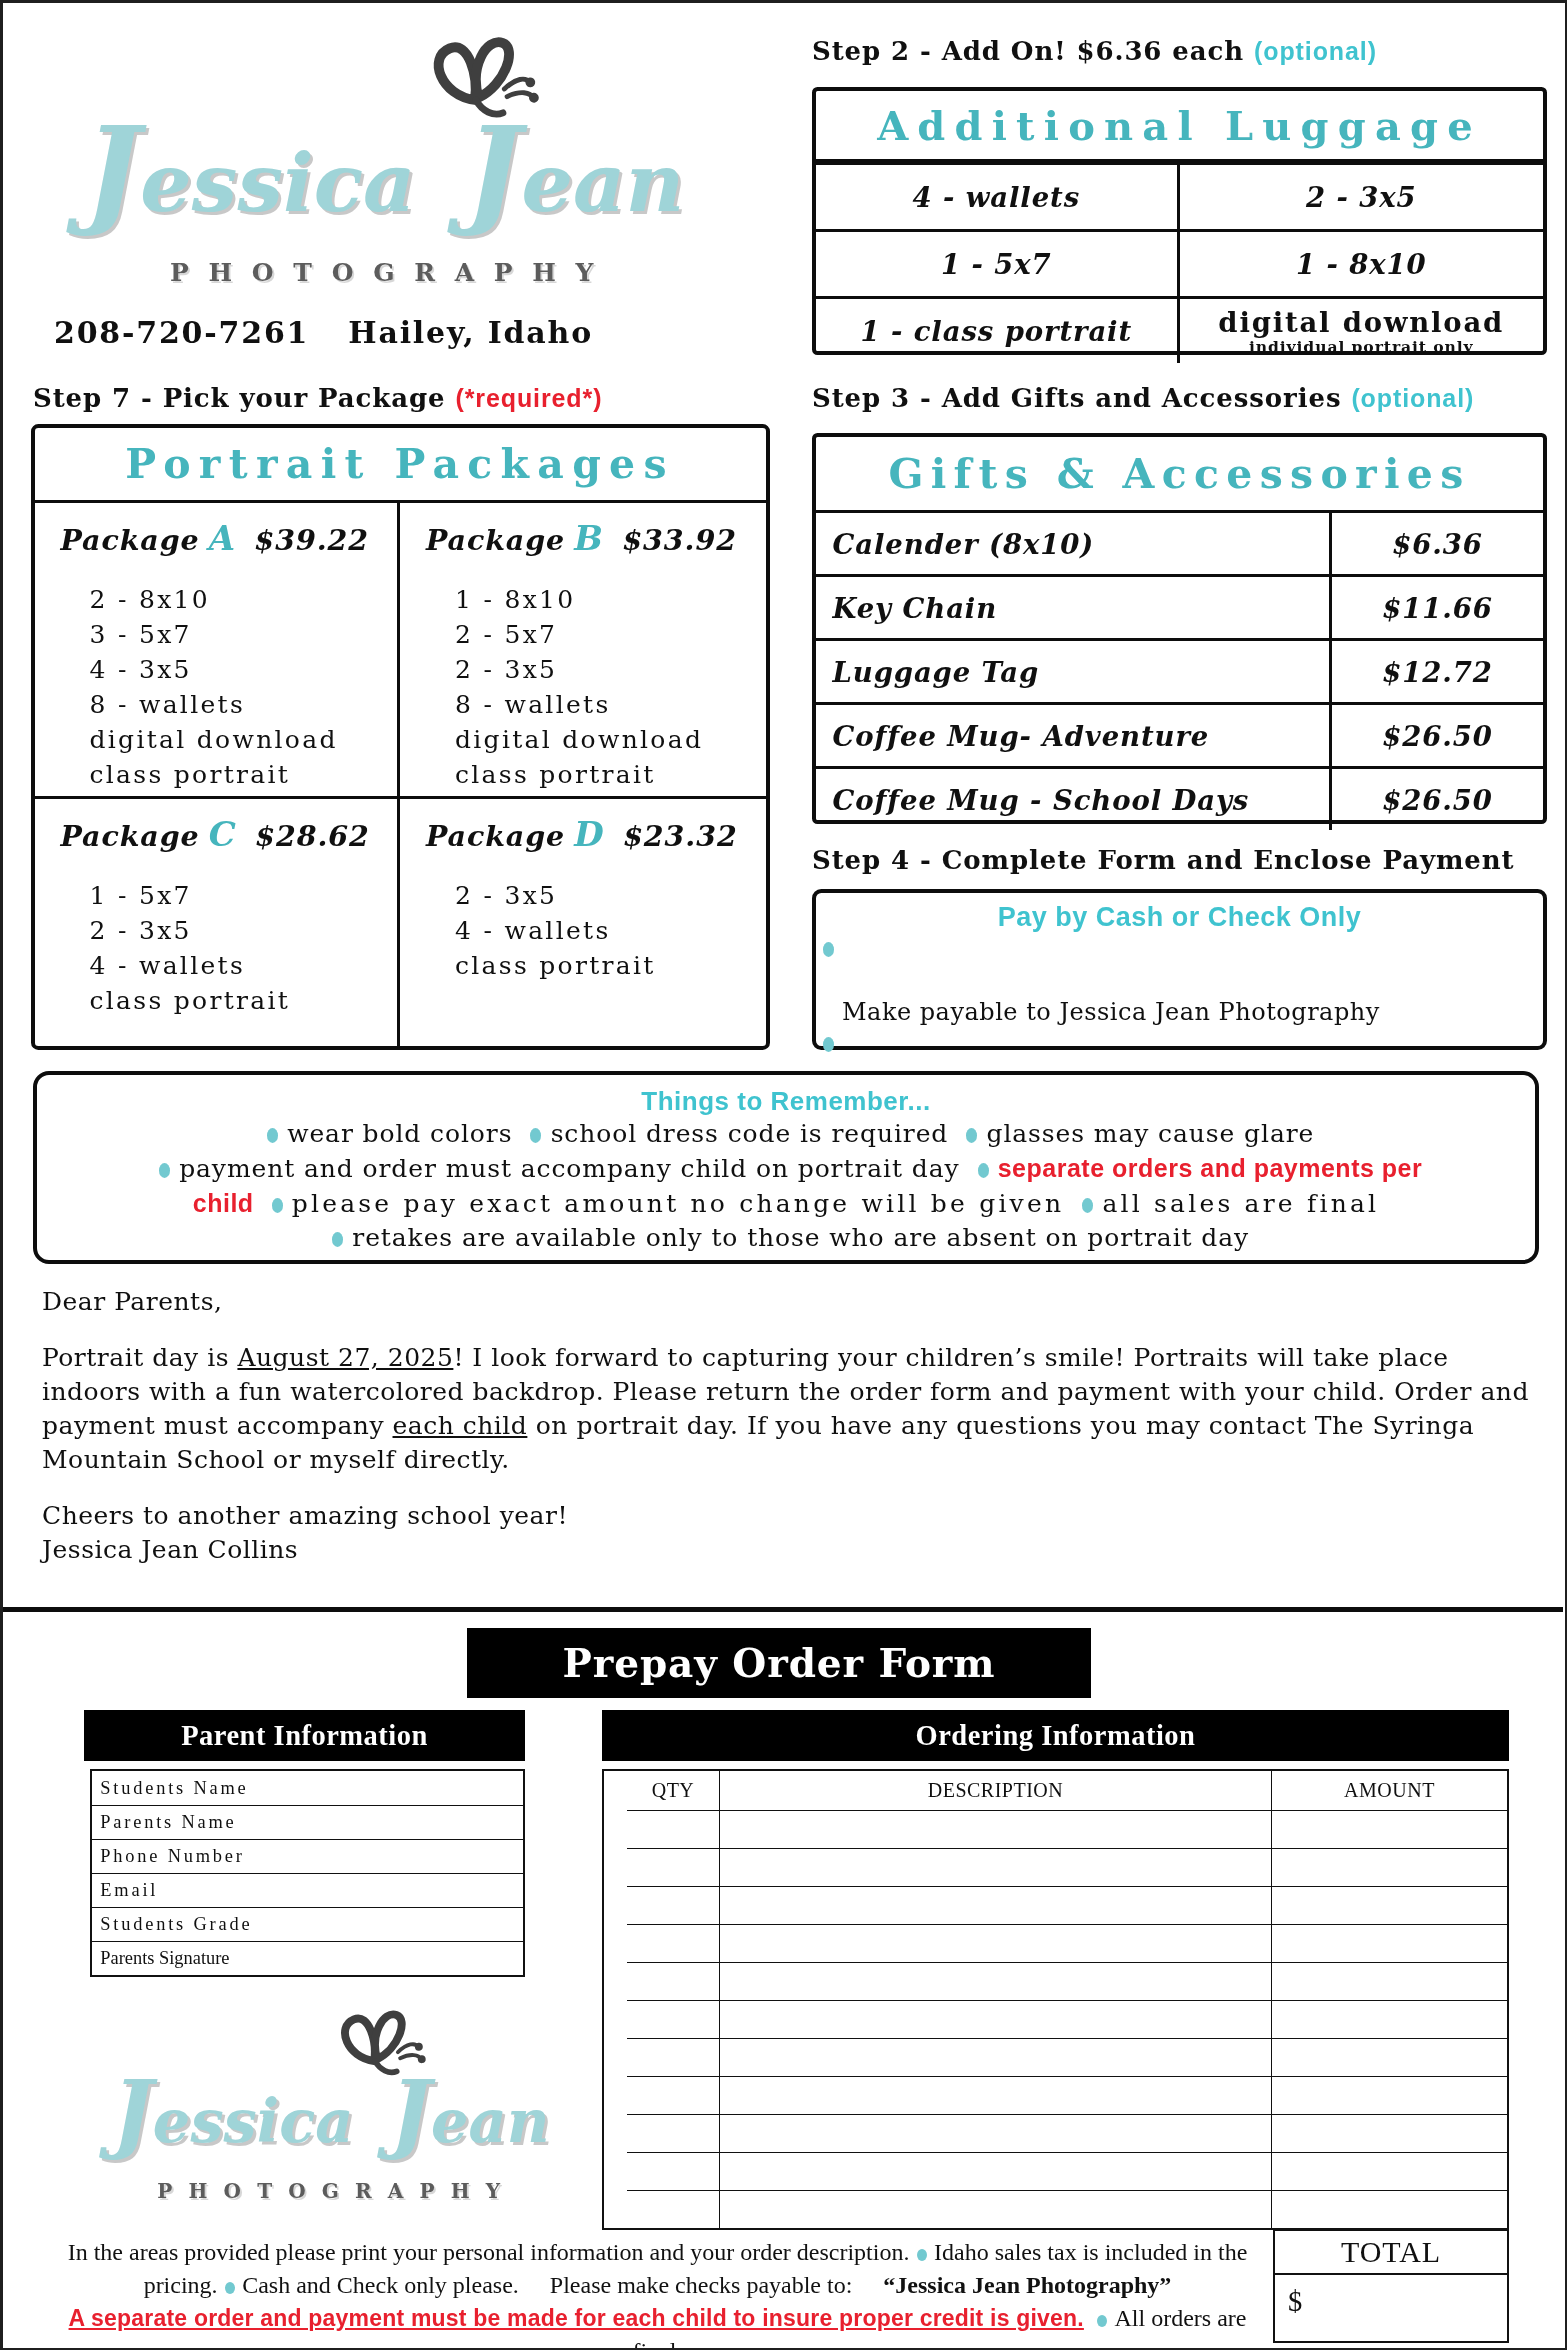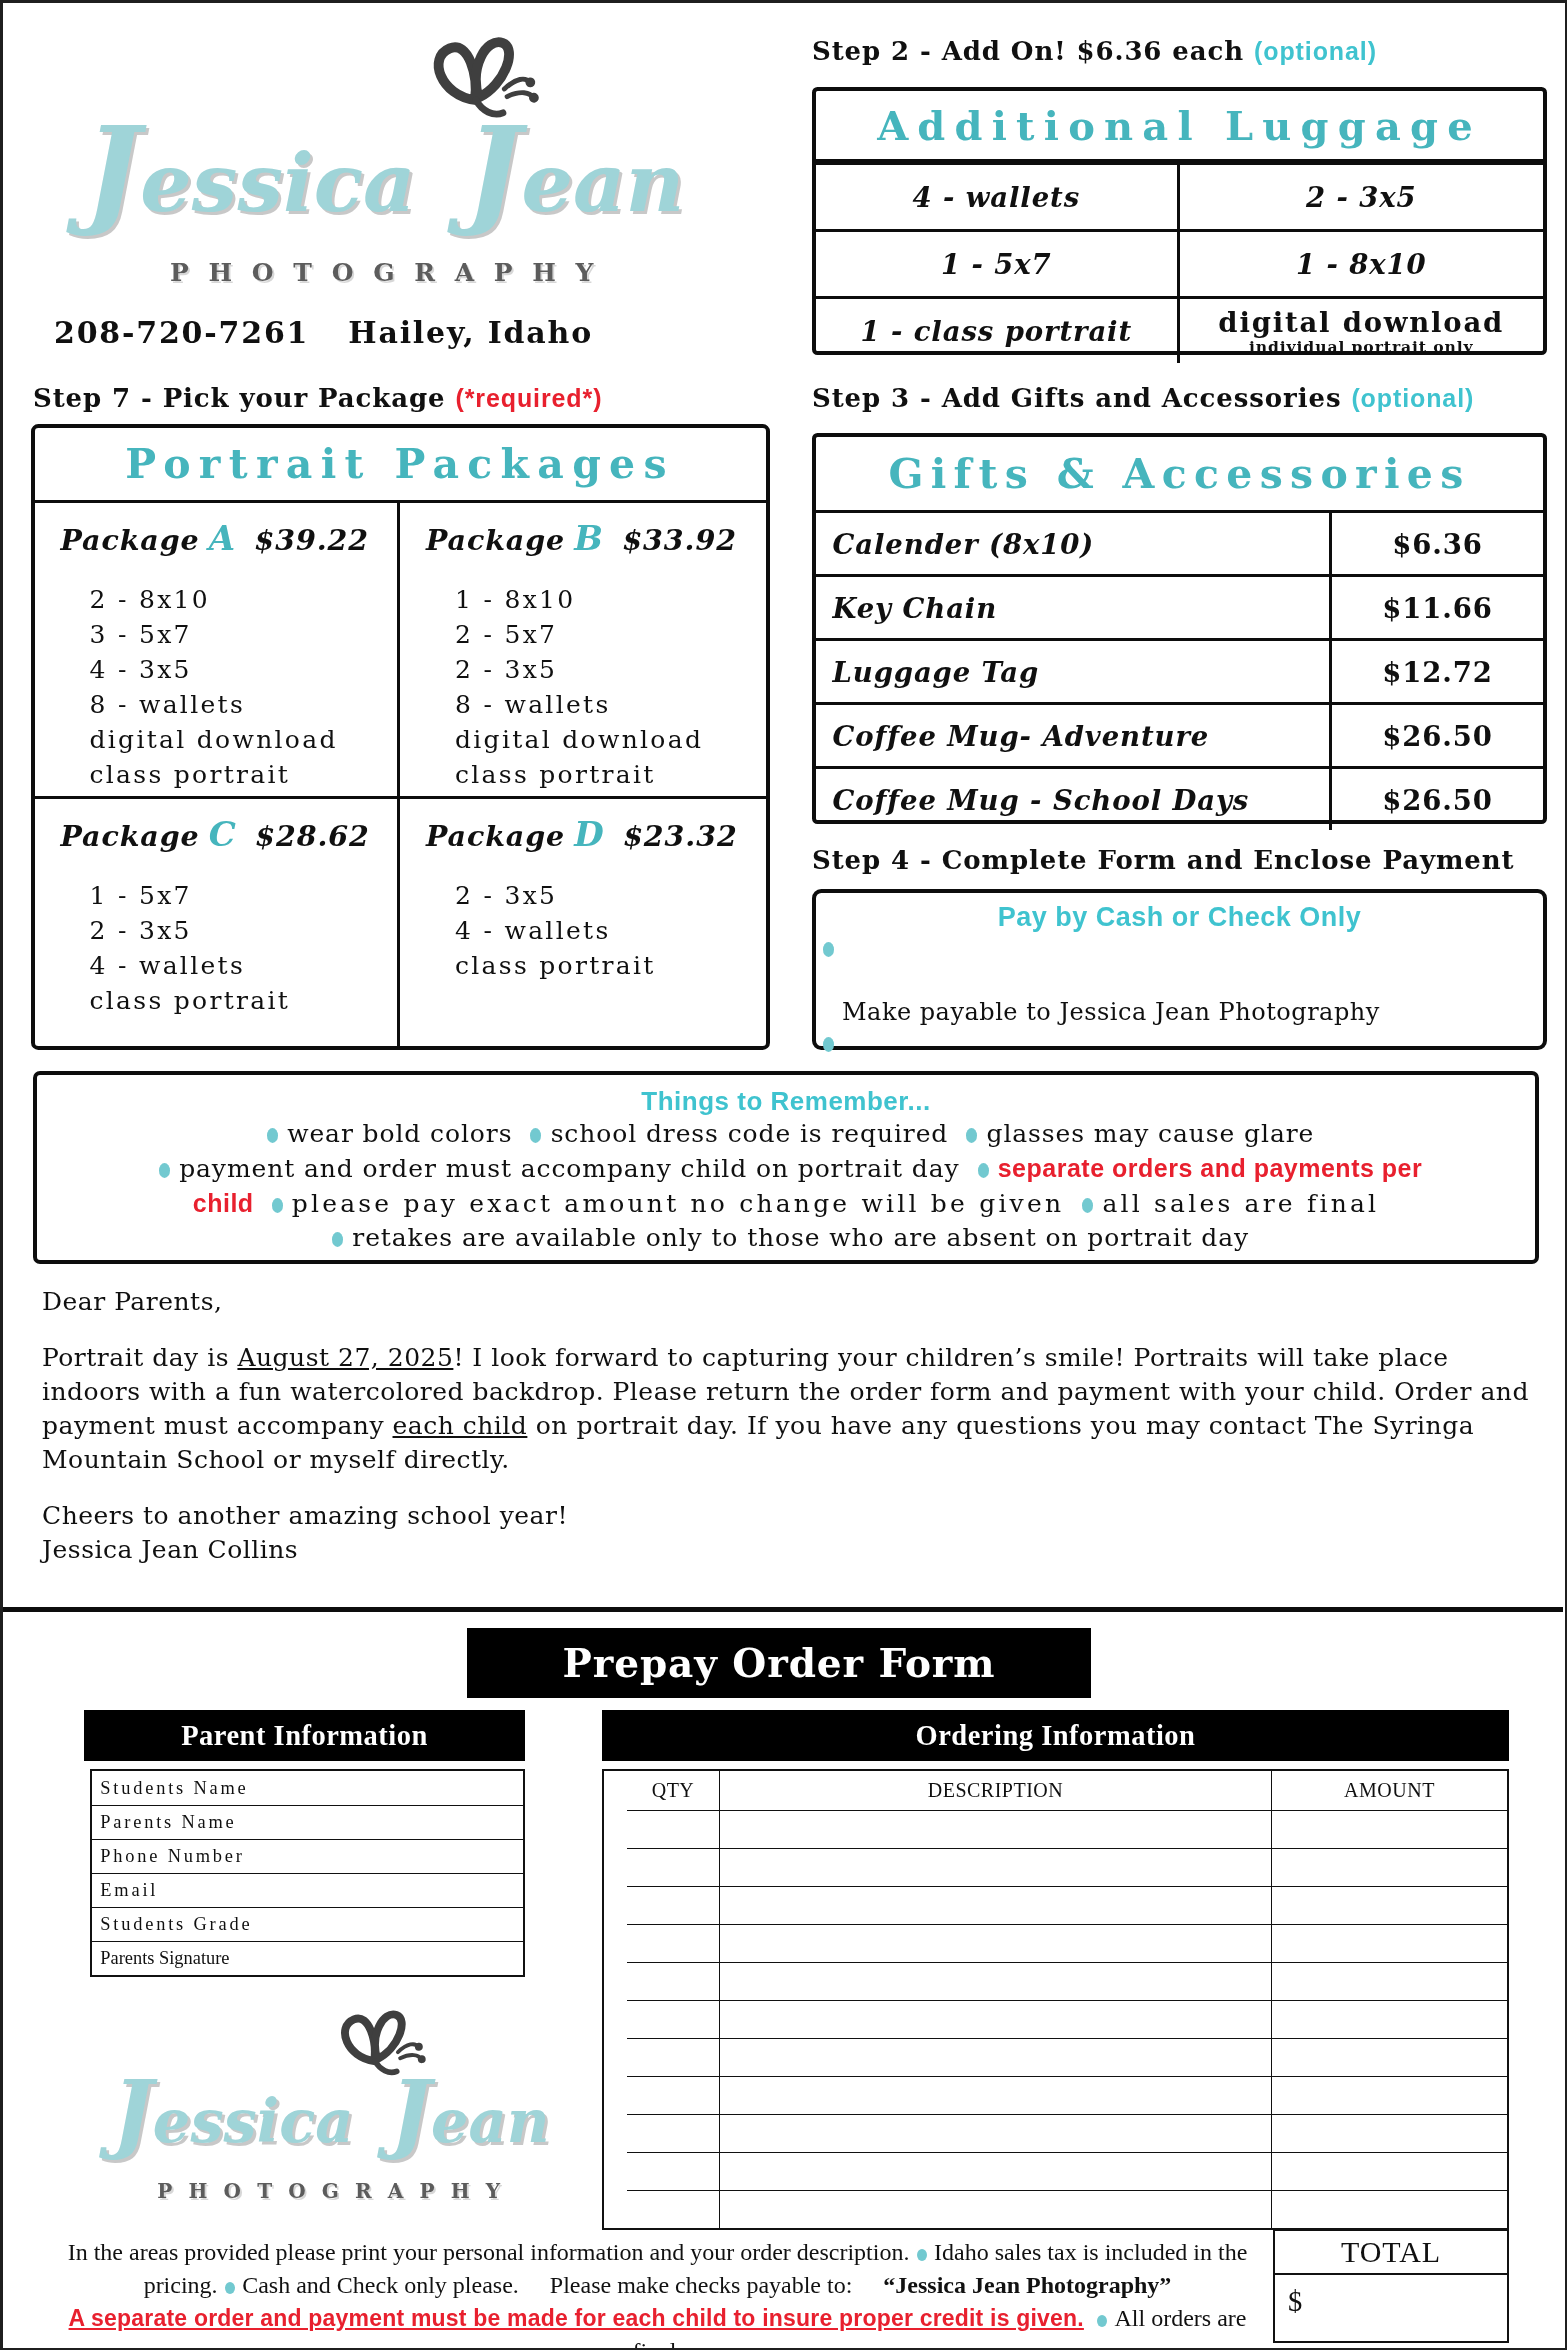--- a/index.html
+++ b/index.html
@@ -62,21 +62,21 @@
 
   
   .gift-row { display:grid; grid-template-columns:71% 29%; border-top:3.7px solid #0d0d0d; }
   .gift-item {
     height:61px; display:flex; align-items:center; padding-left:16.5px; box-sizing:border-box;
     font-size:27.5px; font-weight:700; font-style:italic; letter-spacing:0.9px;
     border-right:3.7px solid #0d0d0d;
   }
   .gift-price {
     display:flex; align-items:center; justify-content:center;
-    font-size:27.5px; font-weight:700; letter-spacing:0.9px;
+    font-size:27.5px; font-weight:700; font-style:italic; letter-spacing:0.9px;
   }
 
   
   .pay-title { text-align:center; font-family:"Liberation Sans", sans-serif; font-weight:700; font-size:27px; color:#3fc3cf; margin-top:9.2px; letter-spacing:0.5px; }
   .pay-bullet { position:relative; padding-left:26px; font-size:24px; line-height:31px; letter-spacing:0.5px; margin-top:1.8px; white-space:pre-line; }
   .dot { display:inline-block; width:11px; height:14.7px; border-radius:50%; background:#72c9d0; }
   .pay-bullet .dot { position:absolute; left:7.3px; top:7.3px; }
 
   
   .rem-title { text-align:center; font-family:"Liberation Sans", sans-serif; font-weight:700; font-size:26px; color:#3fc3cf; margin-top:11px; letter-spacing:0.5px; }
@@ -262,21 +262,21 @@
       <span class="dot"></span>
       <span>Make payable to Jessica Jean Photography</span>
     </div>
     <div class="pay-bullet">
       <span class="dot"></span>
       <span>A separate order and payment must be made
 for each child to insure proper credit is given</span>
     </div>
   </div>
 
-  <div class="abs bbox" style="left:30px; top:1068px; width:1506px; height:193px; border-radius:7px;">
+  <div class="abs bbox" style="left:30px; top:1068px; width:1506px; height:193px; border-radius:16px;">
     <div class="rem-title">Things to Remember...</div>
     <div class="rem-line">
       <span class="dot"></span><span>wear bold colors</span>
       <span class="dot"></span><span>school dress code is required</span>
       <span class="dot"></span><span>glasses may cause glare</span>
     </div>
     <div class="rem-line">
       <span class="dot"></span><span>payment and order must accompany child on portrait day</span>
       <span class="dot"></span><span class="rem-red">separate orders and  payments per</span>
     </div>

